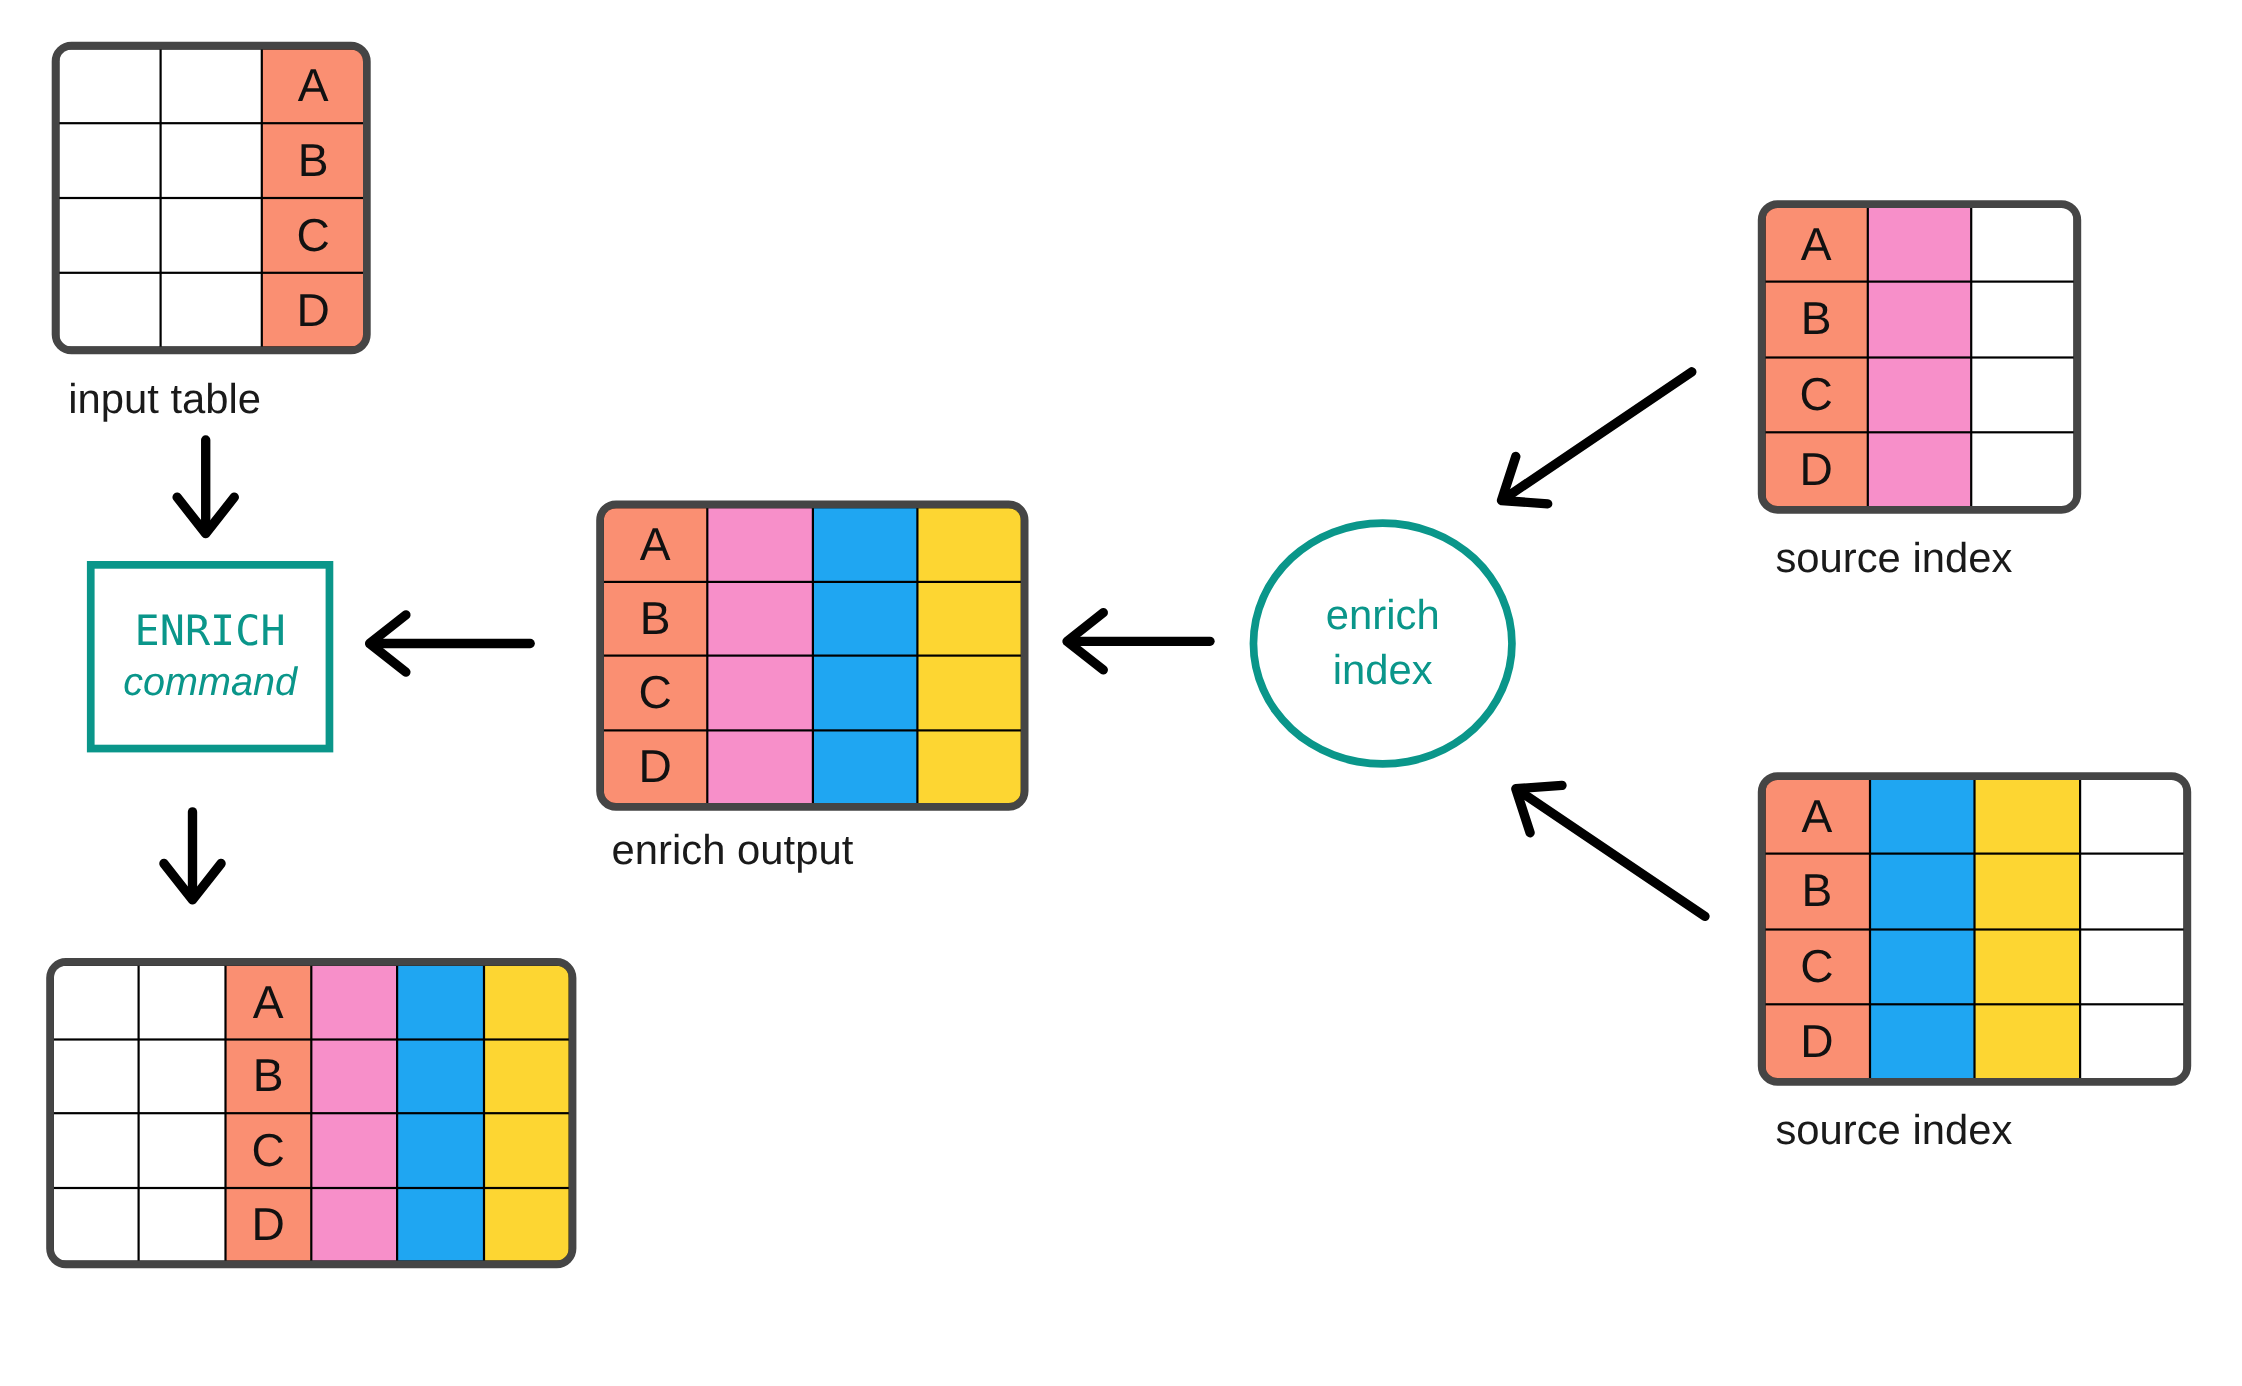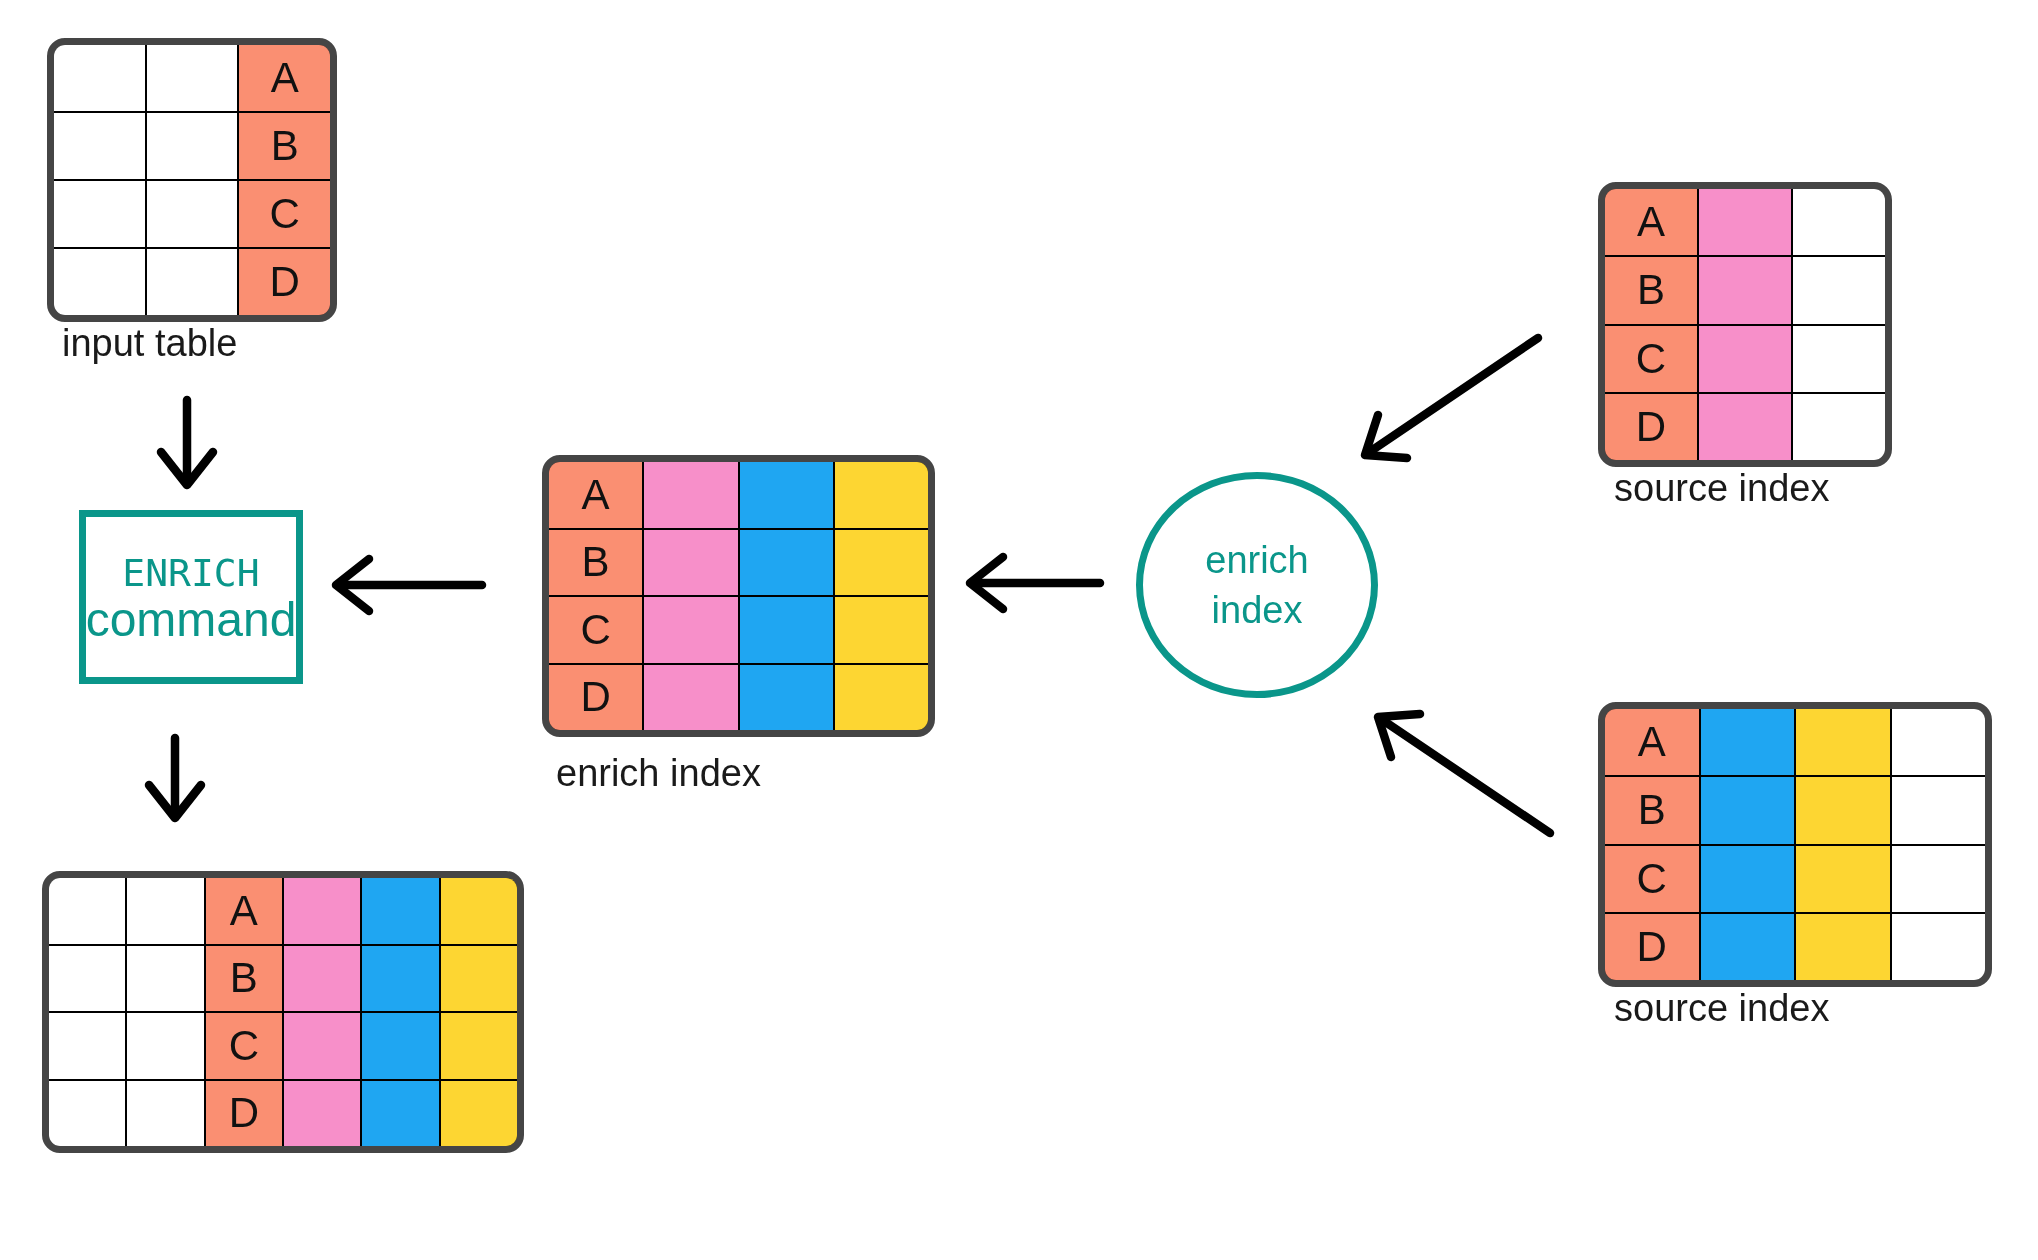--- a/index.html
+++ b/index.html
@@ -23,37 +23,38 @@
     border-radius:18px;
     overflow:hidden;
     box-sizing:border-box;
   }
   .cell{
     display:flex;align-items:center;justify-content:center;
     font-size:42px;color:#111;
     background:var(--white);
   }
   .tlabel{
+    margin-top:20px;
     padding-left:14px;
     font-size:38px;
     color:var(--text);
     white-space:nowrap;
   }
 
   .command-box{
     position:absolute;left:79px;top:510px;width:224px;height:174px;
     box-sizing:border-box;
     border:7px solid var(--teal);
     background:#fff;
     display:flex;flex-direction:column;align-items:center;justify-content:center;
     color:var(--teal);
     text-align:center;
   }
   .command-box .mono{font-family:"DejaVu Sans Mono",monospace;font-size:38px;line-height:46px;}
-  .command-box .sans{font-size:48px;line-height:48px;}
+  .command-box .sans{font-size:36px;line-height:48px;font-style:italic;}
 
   .policy-circle{
     position:absolute;left:1136px;top:472px;width:242px;height:226px;
     box-sizing:border-box;
     border:7px solid var(--teal);
     border-radius:50%;
     background:#fff;
     display:flex;flex-direction:column;align-items:center;justify-content:center;
     color:var(--teal);
     font-size:38px;line-height:50px;
@@ -156,21 +157,21 @@
         <div class="cell" style="background: var(--yellow);"></div>
         <div class="cell" style="background: var(--salmon);">C</div>
         <div class="cell" style="background: var(--pink);"></div>
         <div class="cell" style="background: var(--blue);"></div>
         <div class="cell" style="background: var(--yellow);"></div>
         <div class="cell" style="background: var(--salmon);">D</div>
         <div class="cell" style="background: var(--pink);"></div>
         <div class="cell" style="background: var(--blue);"></div>
         <div class="cell" style="background: var(--yellow);"></div>
       </div>
-    <div class="tlabel" style="margin-top:15px;">enrich index</div>
+    <div class="tlabel" style="margin-top:15px;">enrich output</div>
   </div>
 
   <div class="policy-circle">
     <div>enrich</div>
     <div>index</div>
   </div>
 
   <div class="group" style="left:1598px;top:182px;width:294px;">
     <div class="dtable" style="height: 285px; grid-template-columns: repeat(3, 1fr);">
         <div class="cell" style="background: var(--salmon);">A</div>

